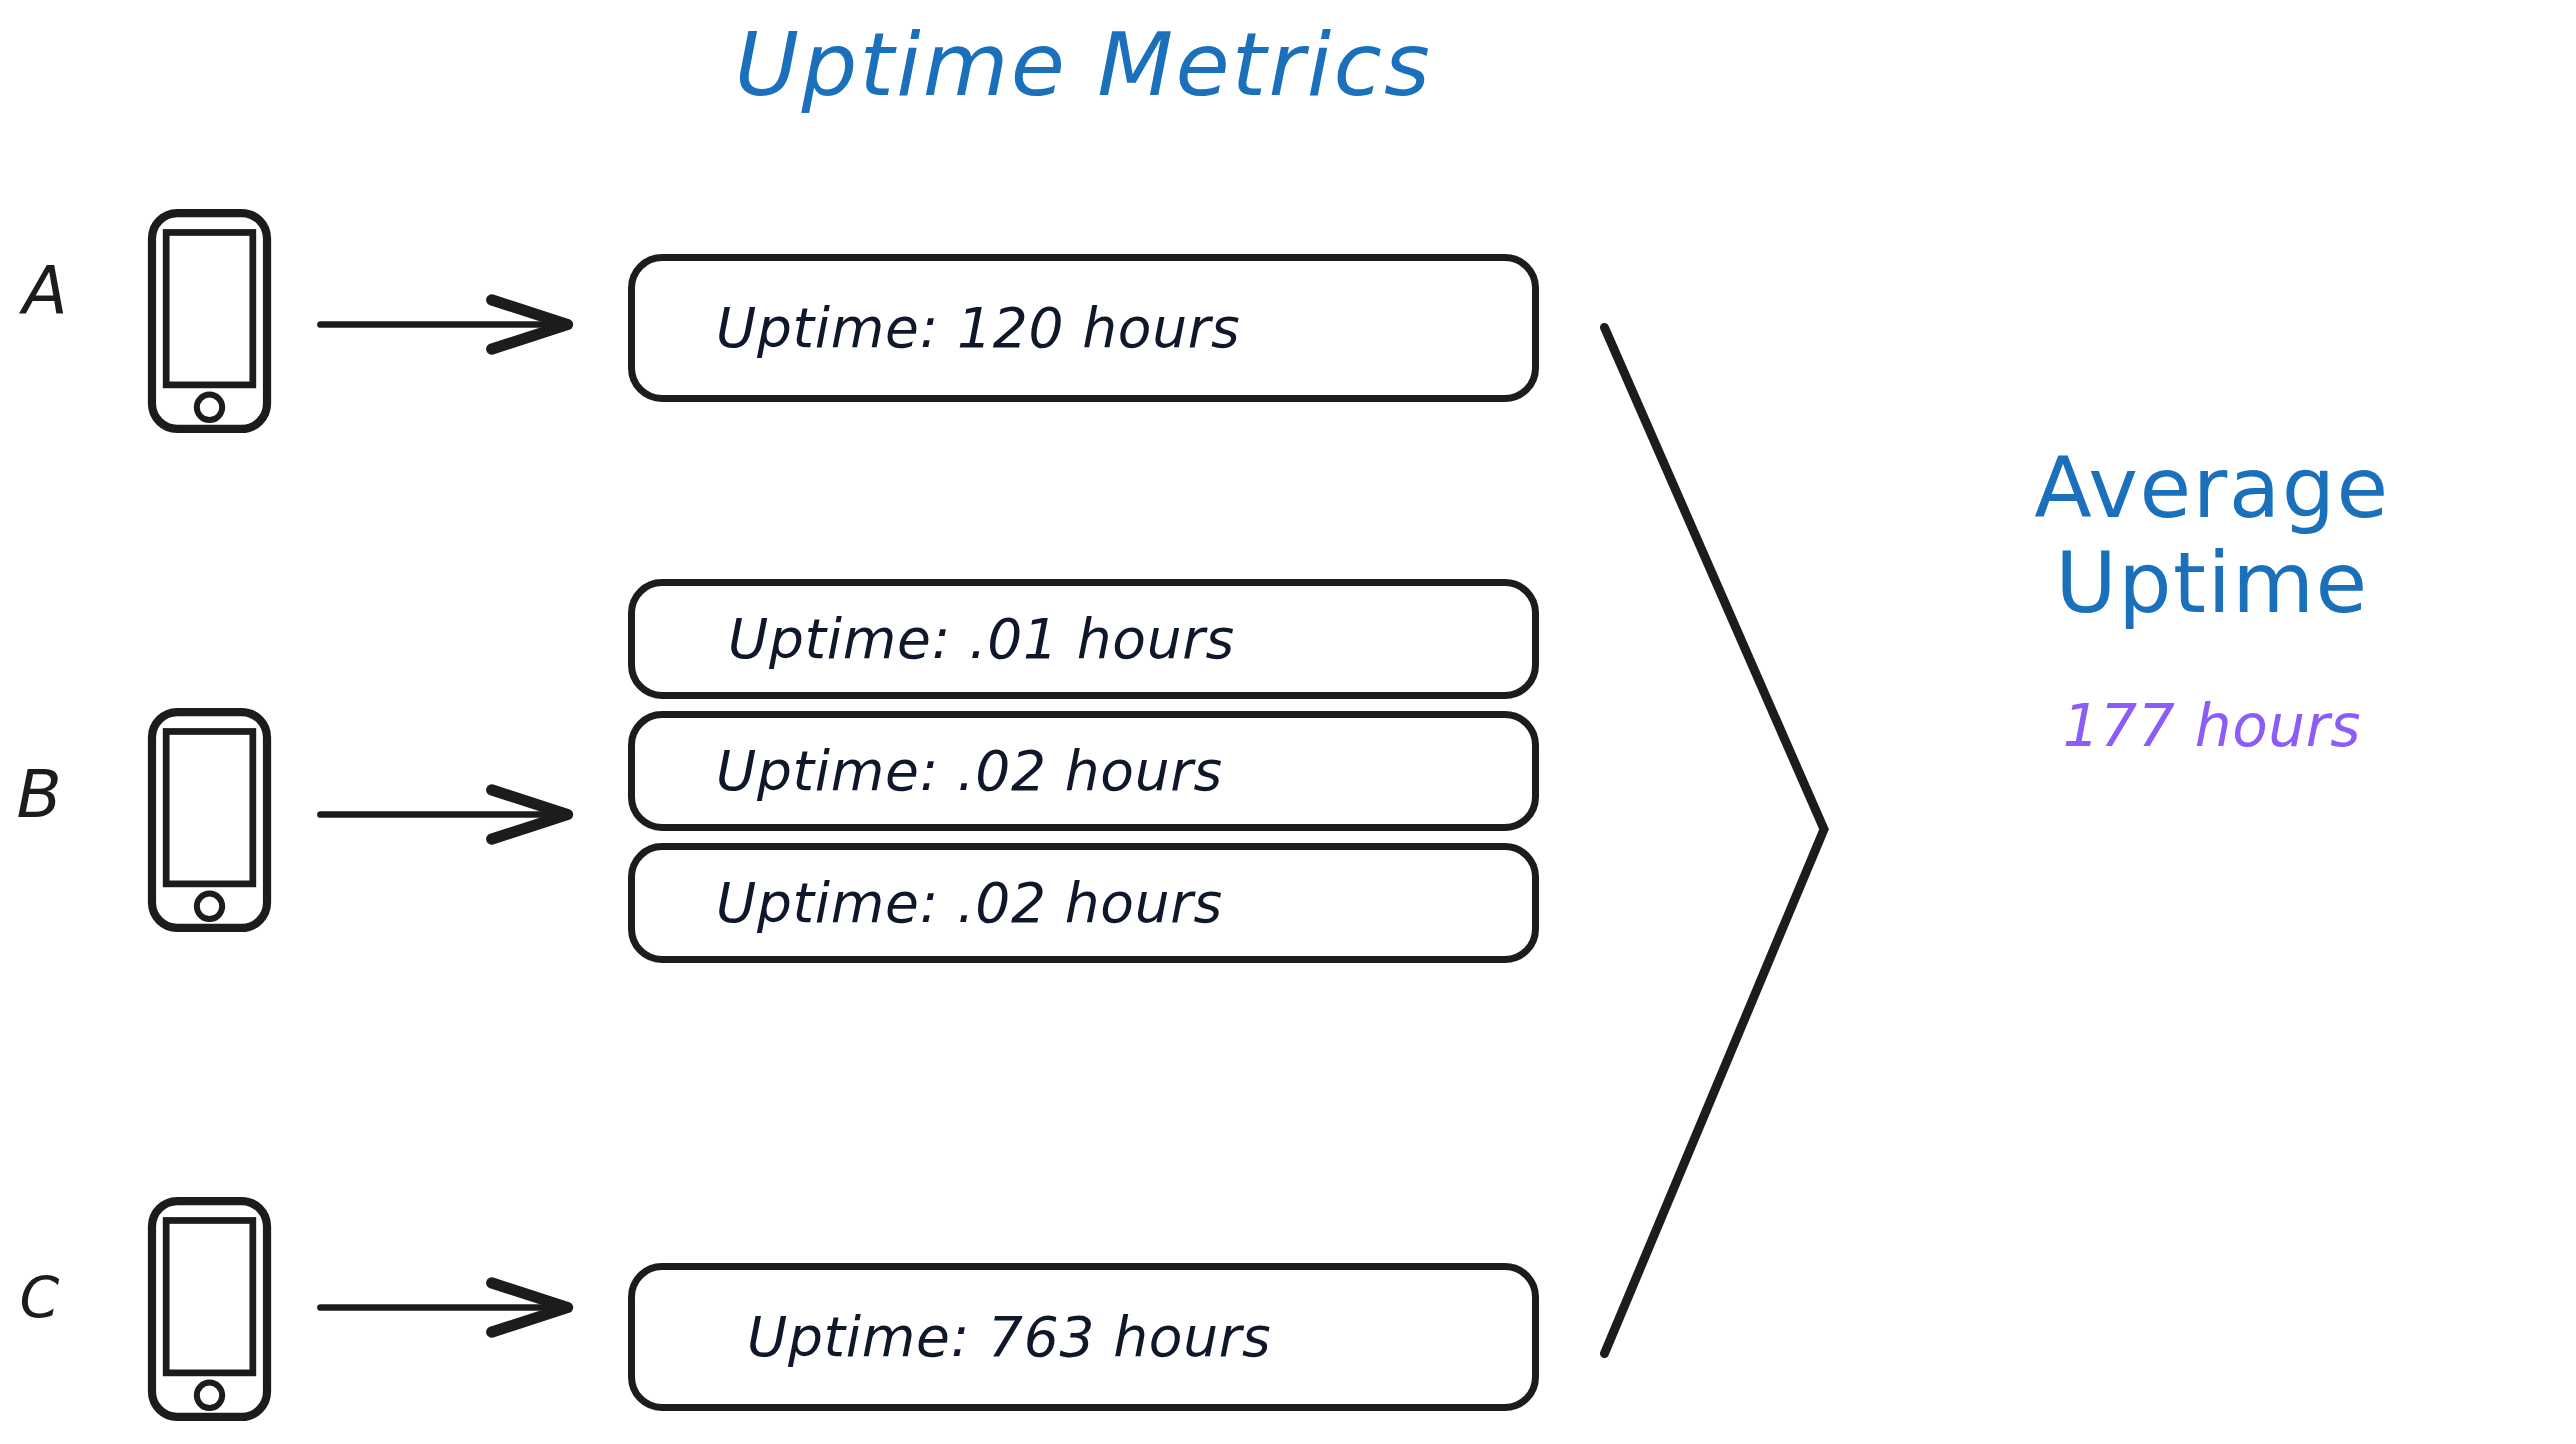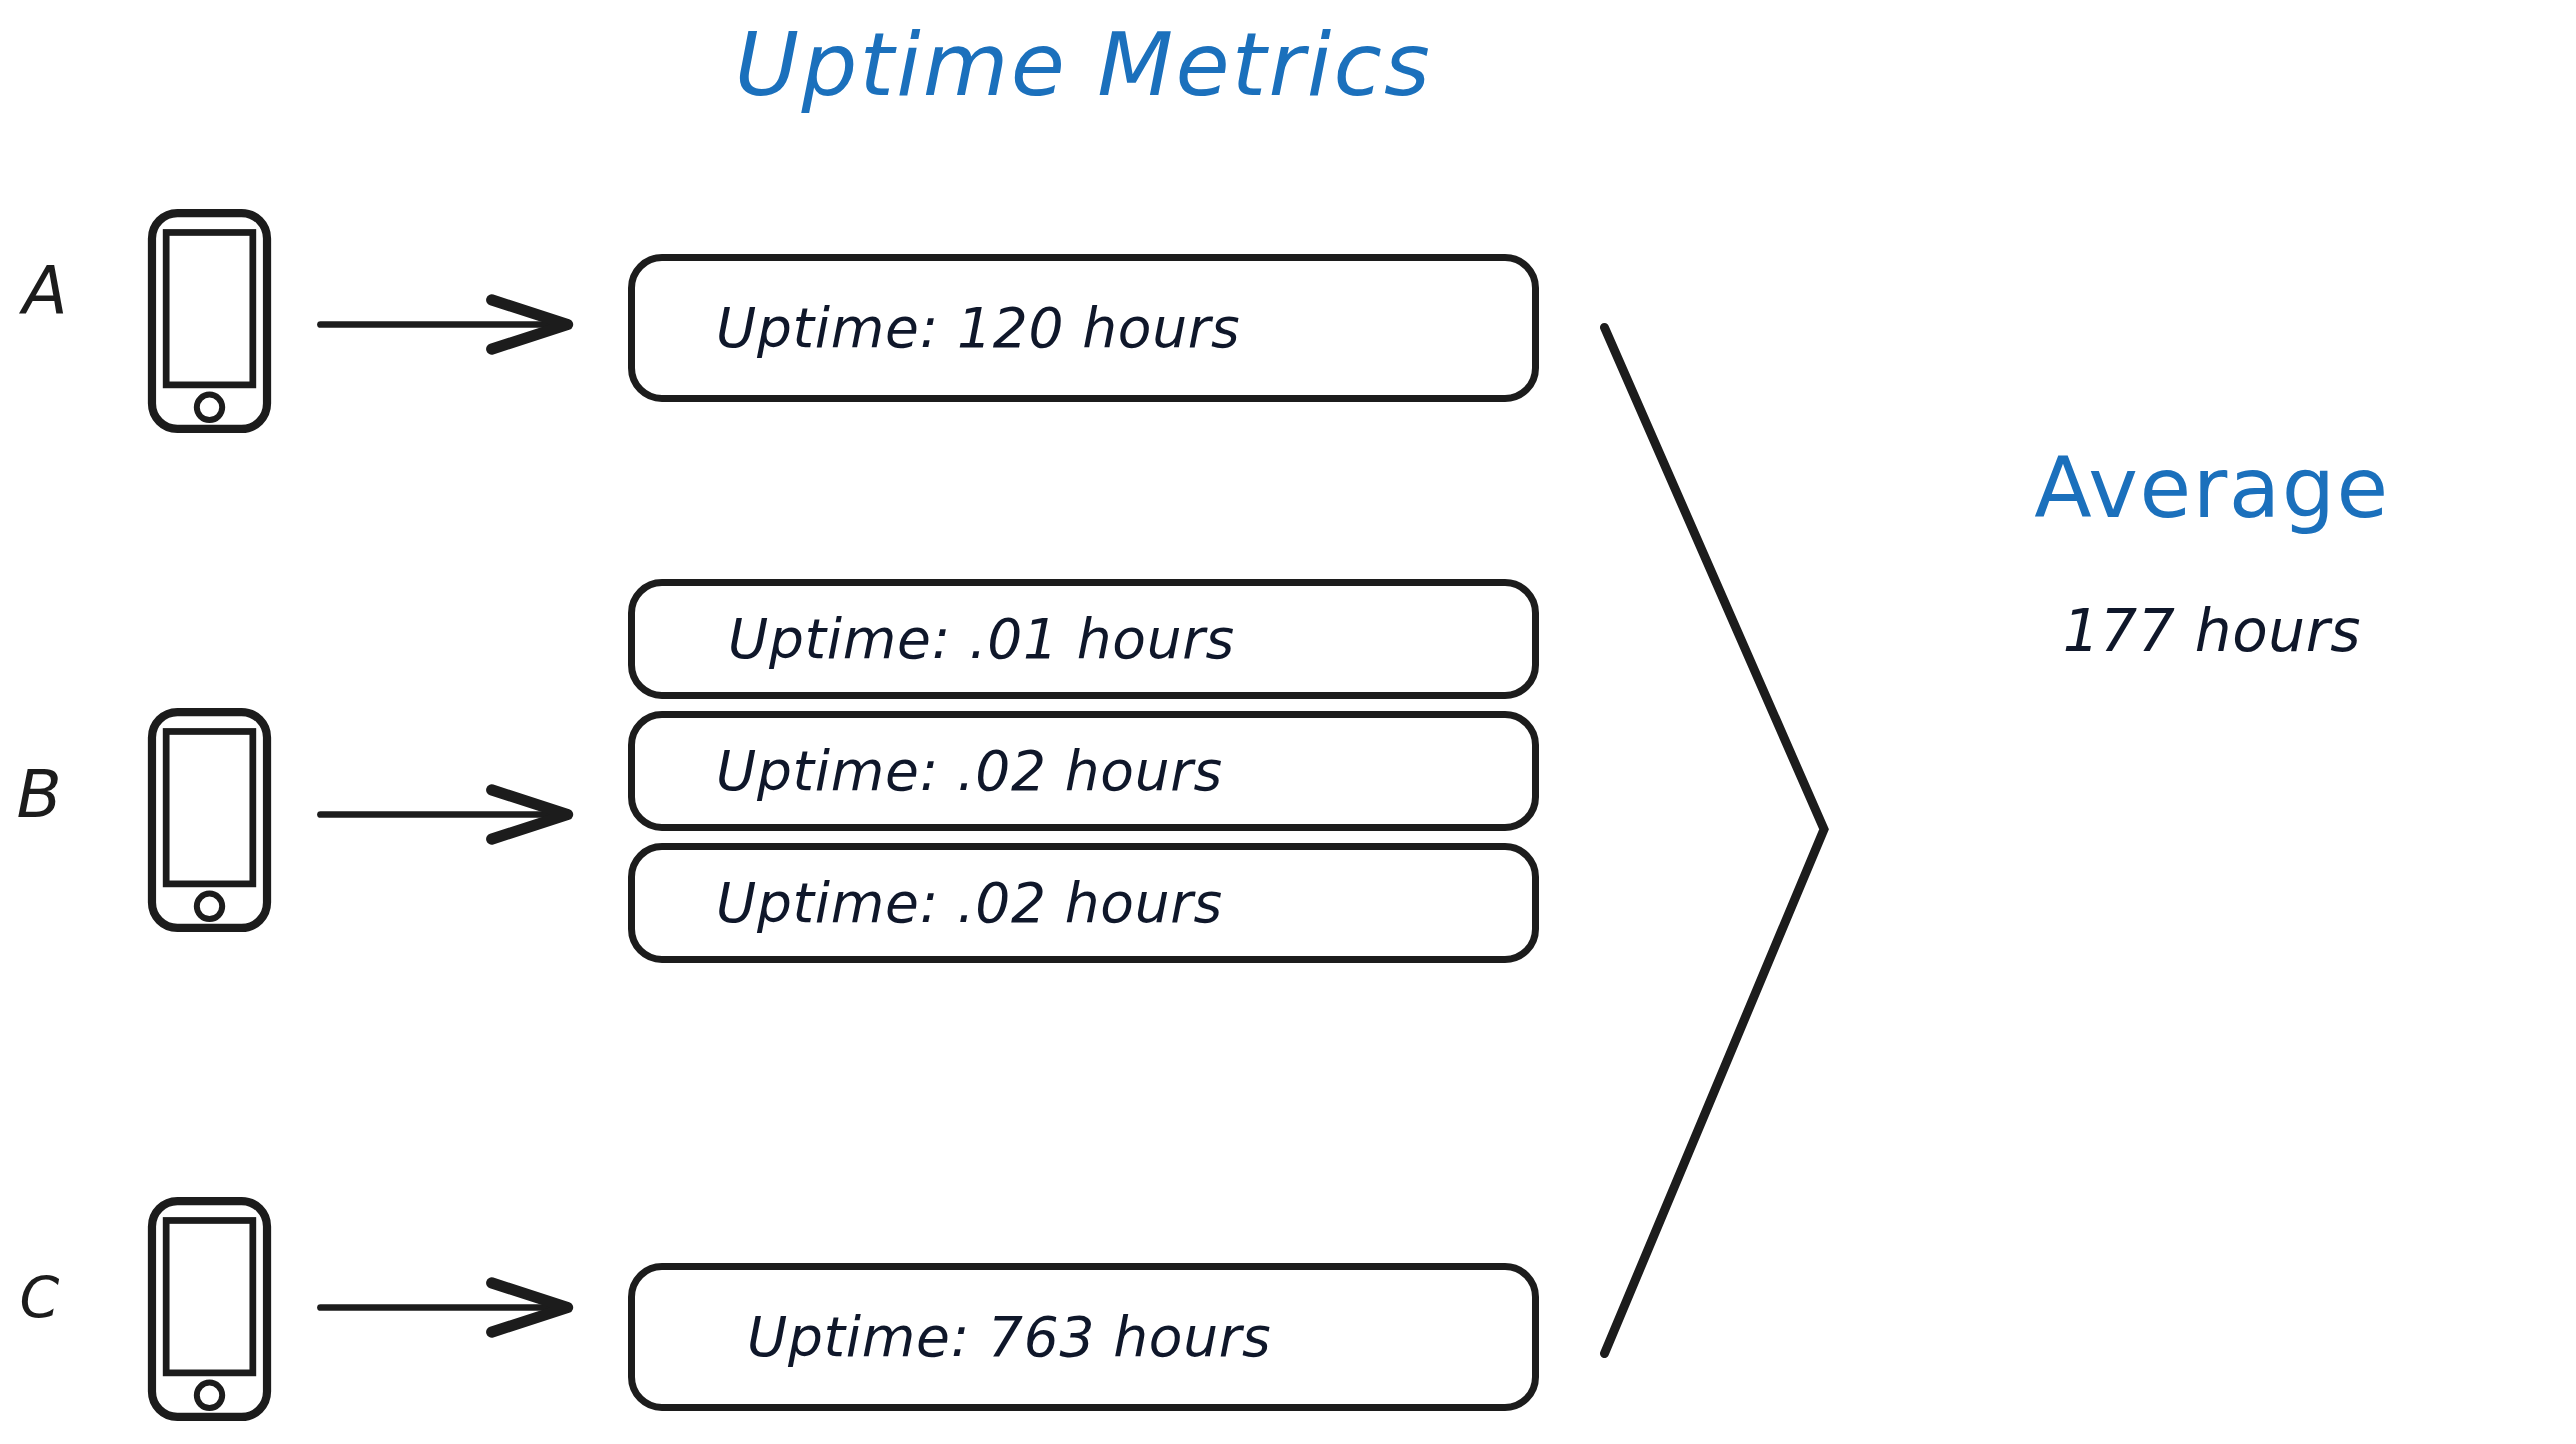--- a/index.html
+++ b/index.html
@@ -124,21 +124,21 @@
     font-size: 84px;
     line-height: 1.13;
     color: #1b70bc;
     letter-spacing: 1.5px;
   }
   #summary-title .ln { display: block; }
   #summary-value {
     margin-top: 66px;
     font-size: 58px;
     line-height: 1;
-    color: #0f172a;
+    color: #8b5cf6;
     font-style: italic;
     letter-spacing: 0.7px;
   }
 </style>
 </head>
 <body>
 
 <div id="canvas">
 
   <div id="title" class="hand">Uptime Metrics</div>
@@ -216,18 +216,19 @@
 
   <div id="chevron">
     <svg viewBox="0 0 340 1410" xmlns="http://www.w3.org/2000/svg">
       <polyline points="18,18 312,690 18,1392" fill="none" stroke="#1c1c1c" stroke-width="12" stroke-linecap="round" stroke-linejoin="miter"></polyline>
     </svg>
   </div>
 
   <div id="summary">
     <div id="summary-title" class="hand">
       <span class="ln">Average</span>
+      <span class="ln">Uptime</span>
     </div>
     <div id="summary-value" class="hand">177 hours</div>
   </div>
 
 </div>
 
 
 </body></html>

